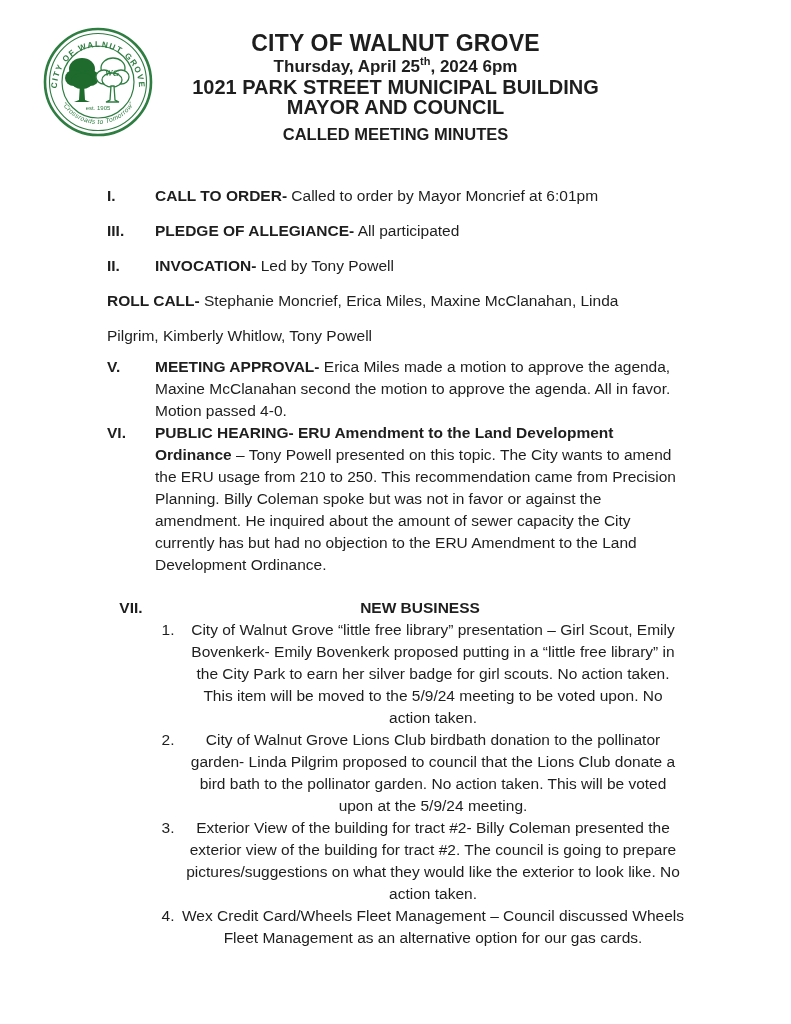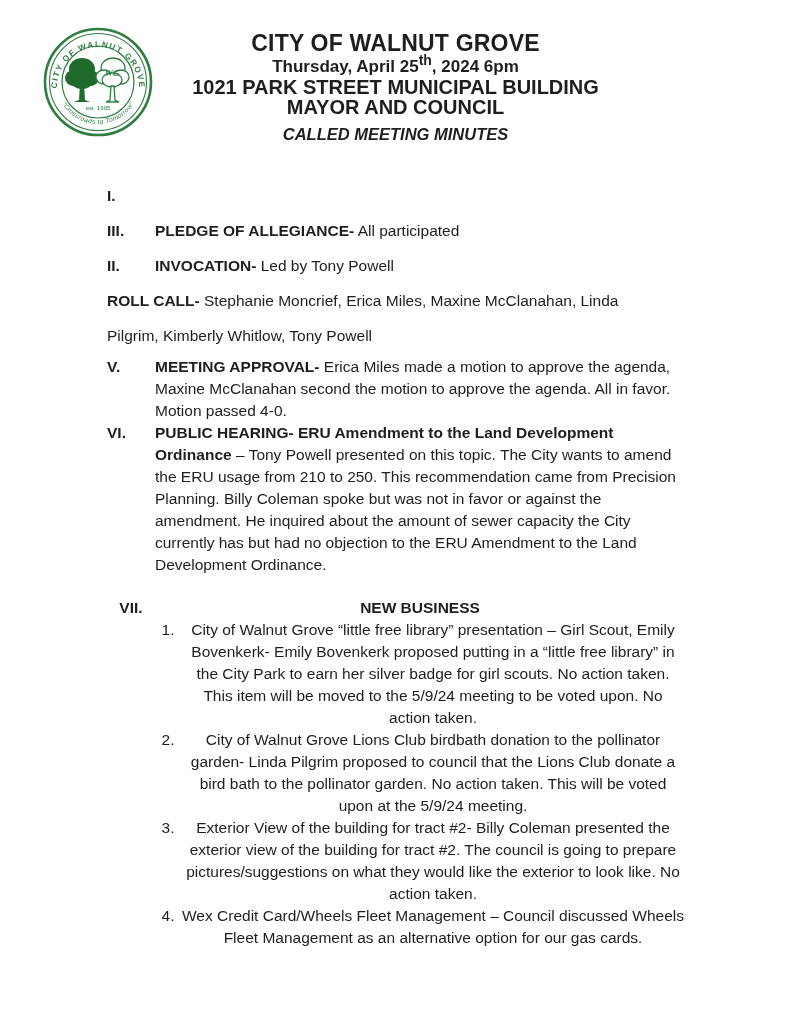--- a/index.html
+++ b/index.html
@@ -14,23 +14,23 @@
   }
   
   .logo{position:absolute;top:26px;left:42px;width:112px;height:112px;}
   
   .doc-header{
     position:absolute;top:30px;left:0;width:791px;
     text-align:center;font-weight:bold;
   }
   .doc-title{font-size:23px;line-height:26px;margin:0;letter-spacing:.2px;}
   .h-date{font-size:17px;line-height:21px;}
-  .h-date sup{font-size:14px;line-height:0;}
+  .h-date sup{font-size:11px;line-height:0;}
   .h-line{font-size:20px;line-height:20px;}
-  .h-doctype{font-size:16.5px;line-height:20px;margin-top:7px;font-style:italic;}
+  .h-doctype{font-size:16.5px;line-height:20px;margin-top:7px;}
   
   .content{
     position:absolute;top:178px;left:107px;width:600px;
     font-size:15.5px;
   }
   .row{display:flex;}
   .numeral{width:48px;flex:none;font-weight:bold;}
   .body{width:530px;flex:none;}
   .lh-double{line-height:35px;}
   .lh-single{line-height:22px;}
@@ -88,20 +88,21 @@
     <div class="h-date"><span>Thursday, April 25</span><sup>th</sup><span>, 2024 6pm</span></div>
     <div class="h-line">1021 PARK STREET MUNICIPAL BUILDING</div>
     <div class="h-line">MAYOR AND COUNCIL</div>
     <div class="h-doctype">CALLED MEETING MINUTES</div>
   </header>
 
   <main class="content">
 
     <div class="row lh-double">
       <div class="numeral">I.</div>
+      <div class="body"><b>CALL TO ORDER-</b> <span>Called to order by Mayor Moncrief at 6:01pm</span></div>
     </div>
 
     <div class="row lh-double">
       <div class="numeral">III.</div>
       <div class="body"><b>PLEDGE OF ALLEGIANCE-</b> <span>All participated</span></div>
     </div>
 
     <div class="row lh-double">
       <div class="numeral">II.</div>
       <div class="body"><b>INVOCATION-</b> <span>Led by Tony Powell</span></div>

